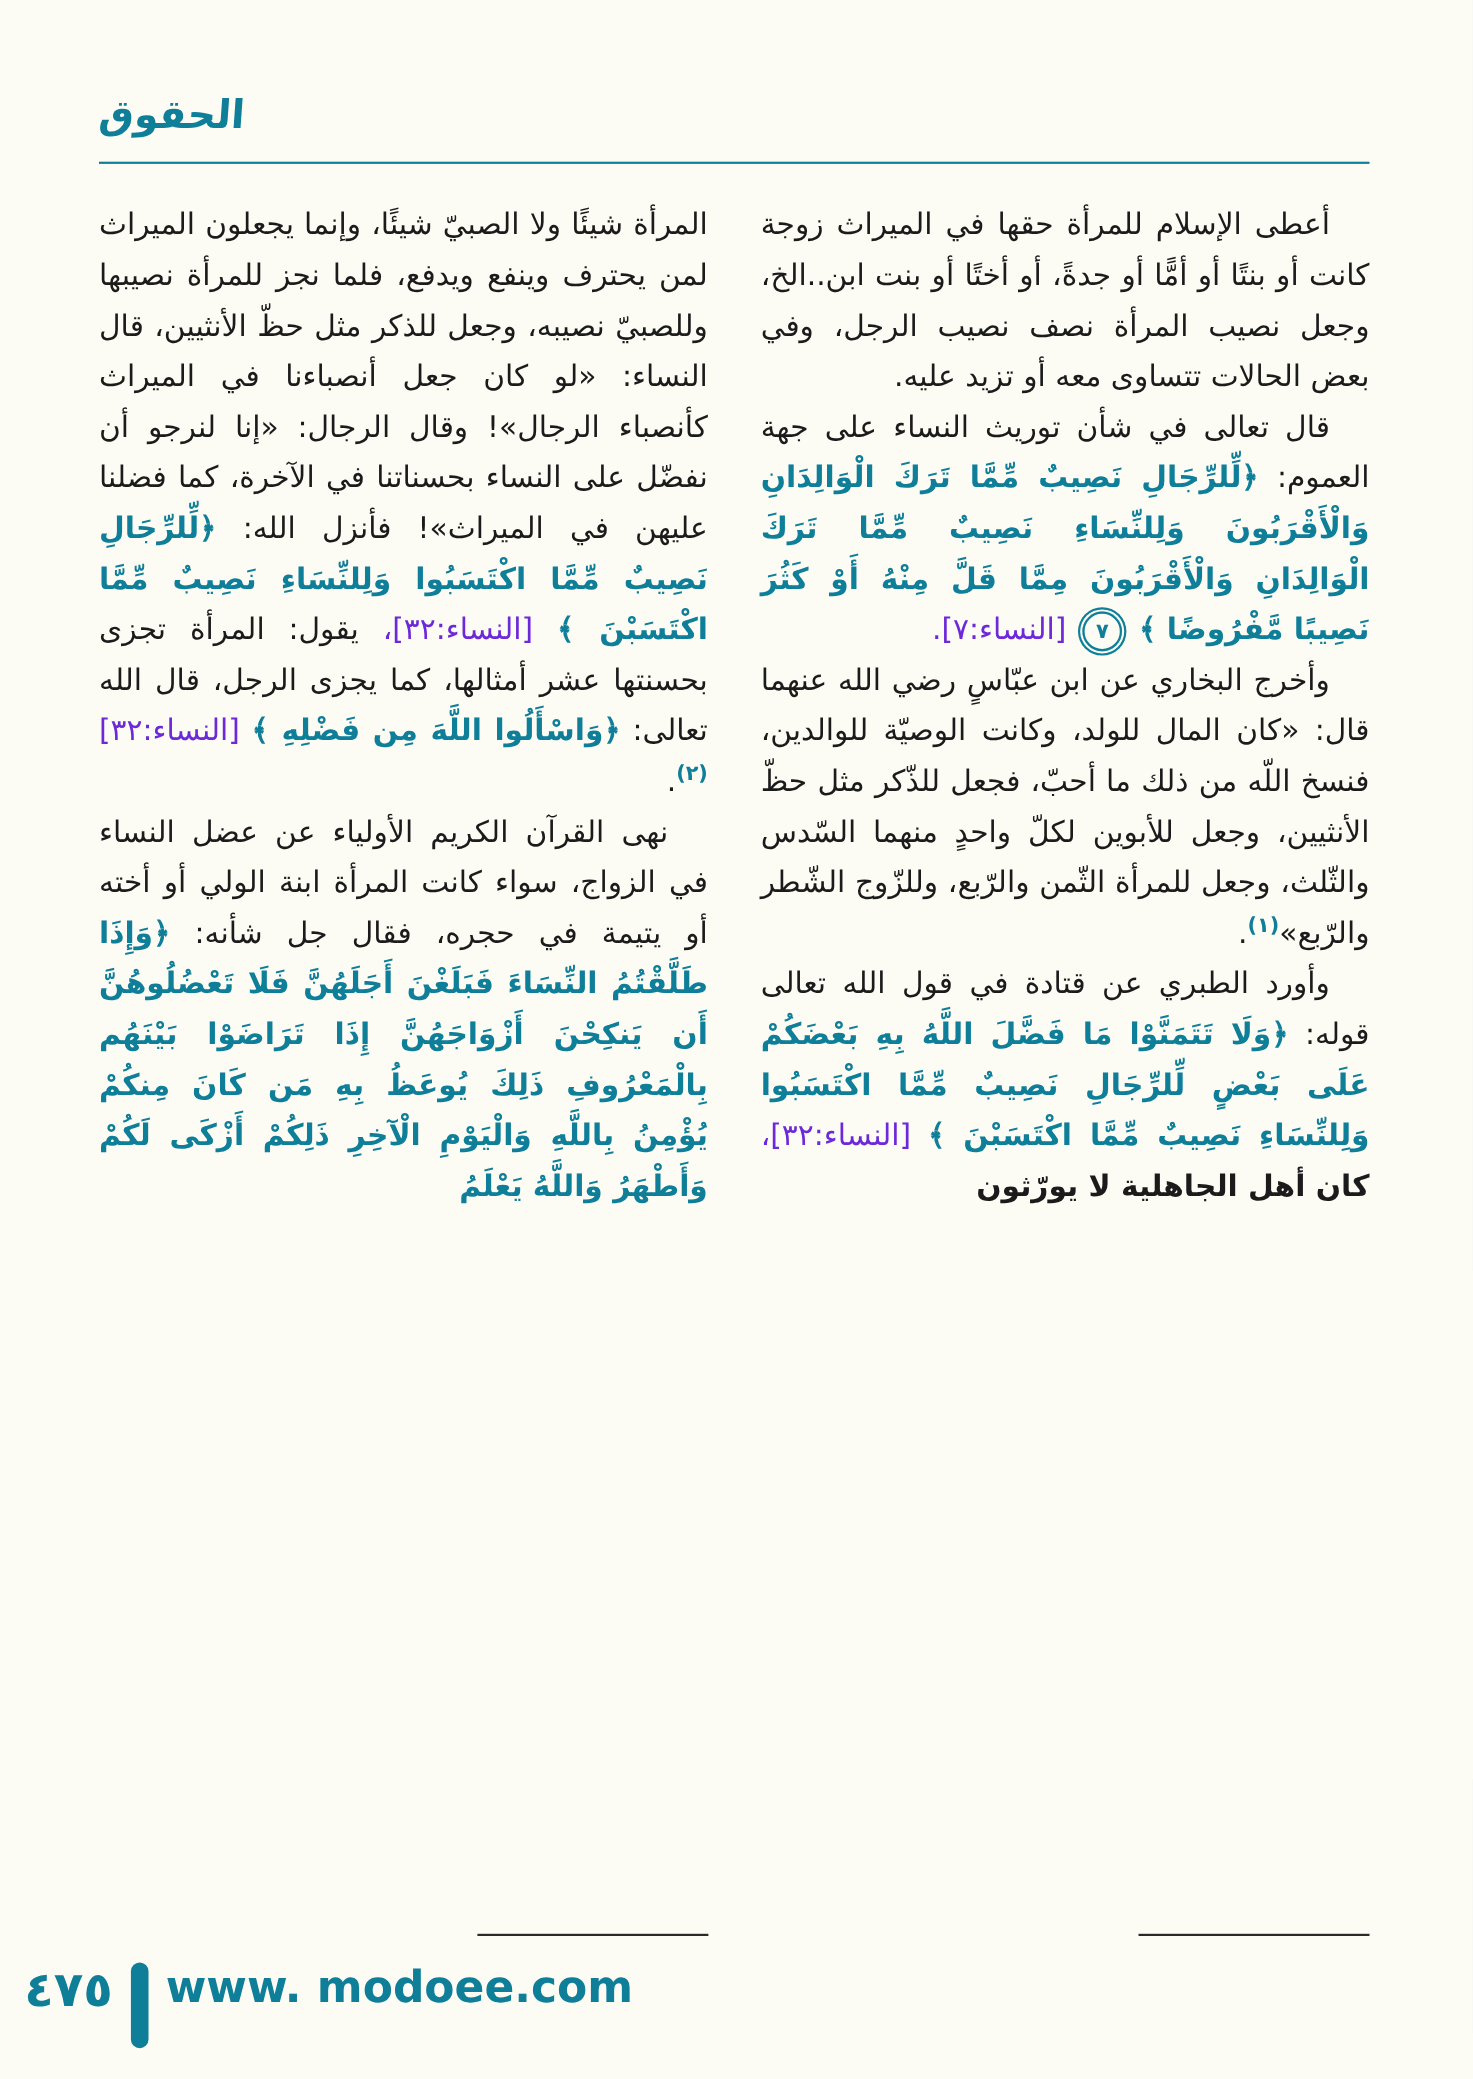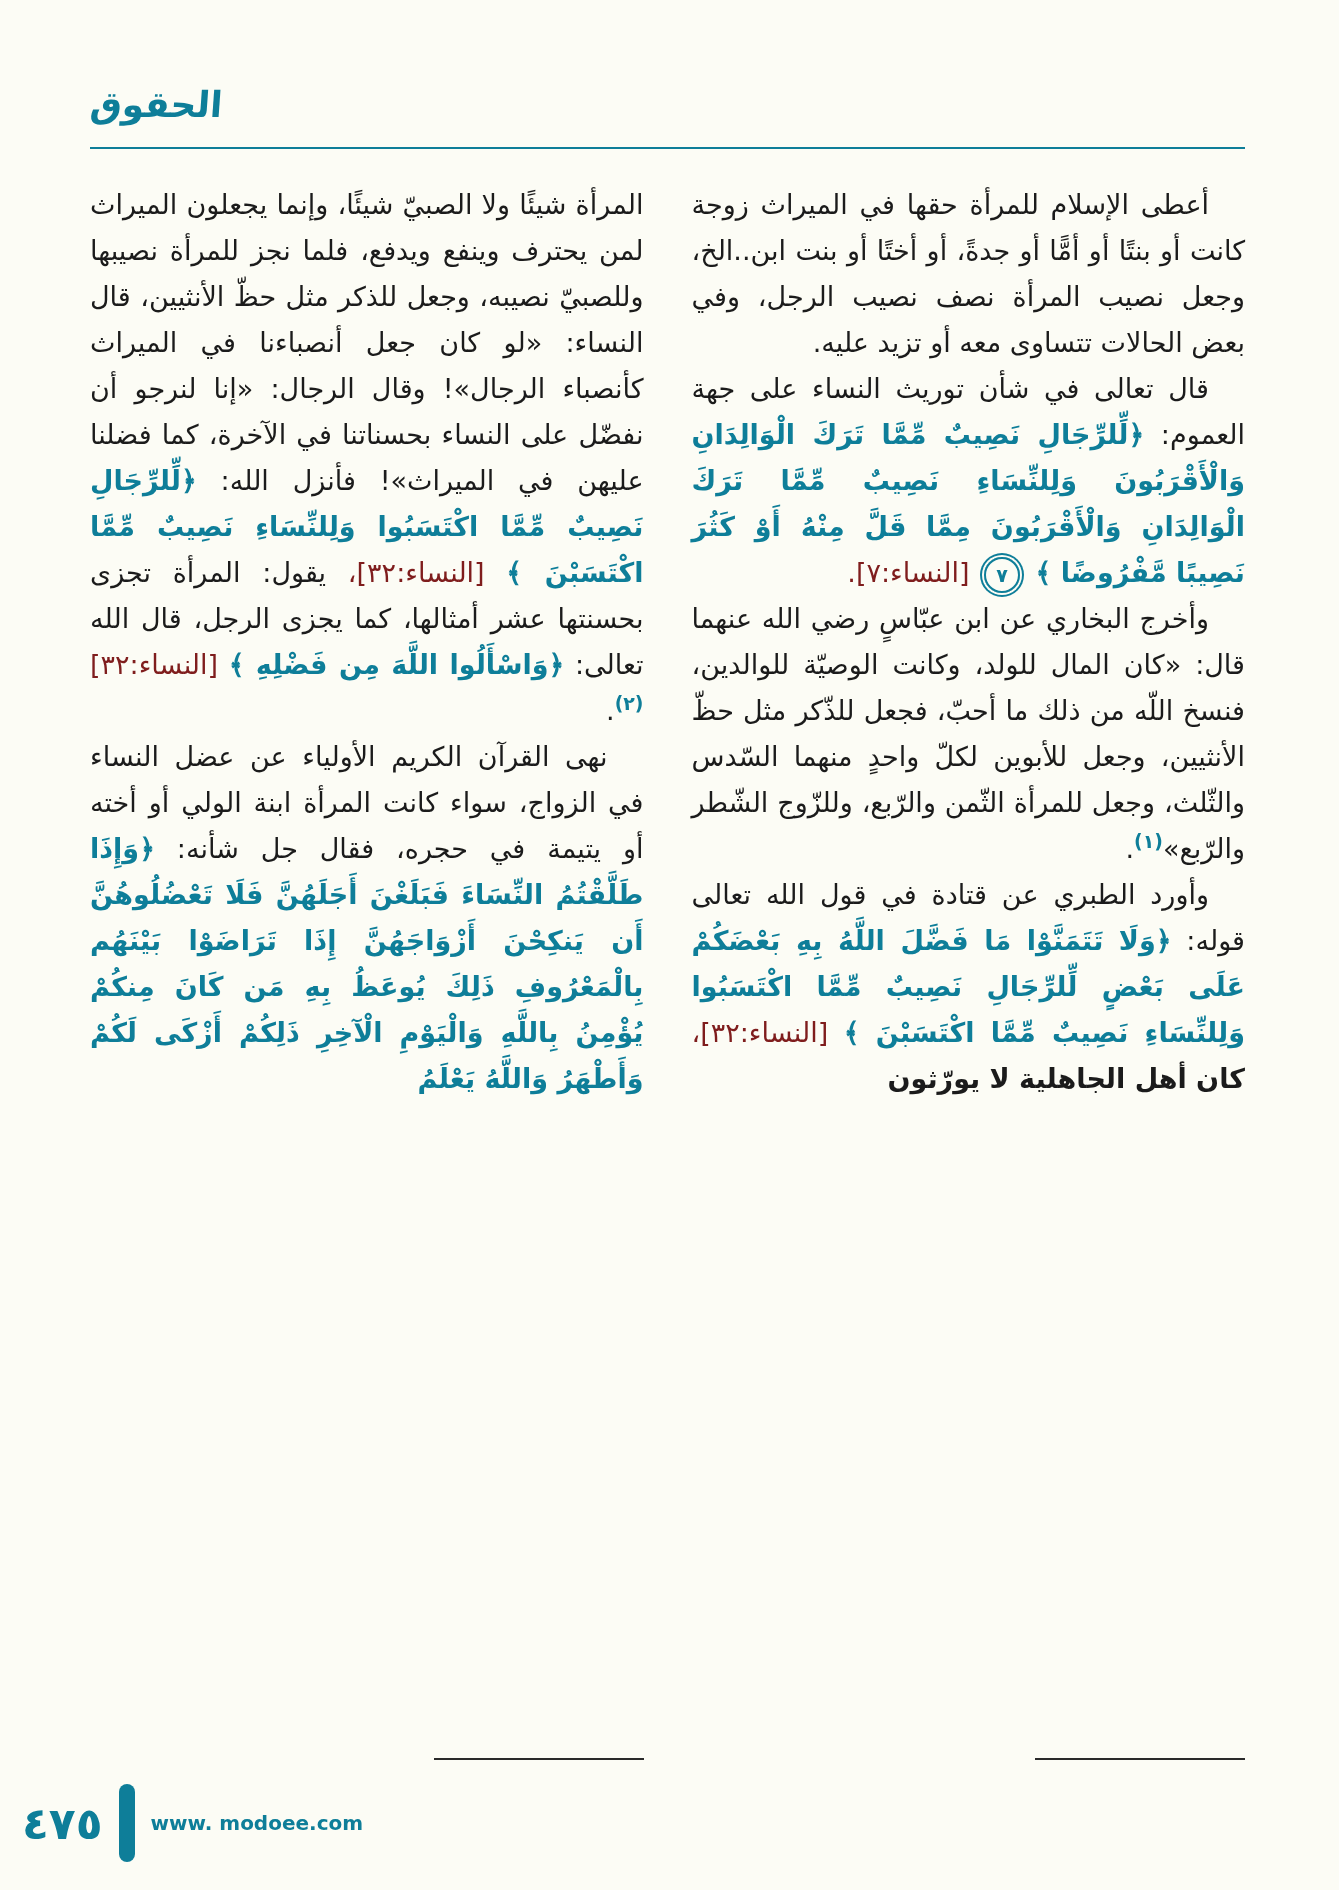--- a/index.html
+++ b/index.html
@@ -33,21 +33,21 @@
     flex:1 1 0; min-width:0;
     display:flex; flex-direction:column;
     font-size:27px; line-height:46px;
     text-align:justify;
   }
   .para { text-indent:36px; }
   .para.noindent { text-indent:0; }
   .para.heading { font-weight:bold; }
   .seg-bold { font-weight:bold; }
   .seg-quran { color:#0e7e99; font-weight:bold; }
-  .seg-ref { color:#7f1d1d; }
+  .seg-ref { color:#6d28d9; }
   .seg-fn {
     color:#0e7e99; font-weight:bold;
     font-size:0.7em; vertical-align:super; line-height:0;
   }
   .seg-ayah {
     display:inline-flex; align-items:center; justify-content:center;
     width:36px; height:36px; margin:0 6px;
     border:2px solid #0e7e99; border-radius:50%;
     box-shadow:0 0 0 2px #fcfcf5, 0 0 0 4px #0e7e99;
     color:#0e7e99; font-size:19px; font-weight:bold;
@@ -56,32 +56,32 @@
   
   .footnotes {
     margin-top:auto; padding-top:8px;
     font-size:23.5px; line-height:40px;
   }
   .fn-rule { width:210px; height:2px; background:#2a2a2a; margin-bottom:12px; }
   .fn-item { text-indent:0; }
   
   .footer {
     position:absolute; left:22px; bottom:28px;
-    display:flex; align-items:center; direction:ltr;
+    display:flex; align-items:flex-start; direction:ltr;
   }
   .page-number {
     color:#0e7e99; font-size:44px; font-weight:bold;
     margin-right:10px;
   }
   .footer-bar {
     width:16px; height:78px; background:#0e7e99;
     border-radius:9px; margin:0 16px 0 6px;
   }
   .site-url {
-    color:#0e7e99; font-size:20px; font-weight:bold; direction:ltr;
+    color:#0e7e99; font-size:40px; font-weight:bold; direction:ltr;
   }
 </style>
 </head>
 <body>
 
 <div class="page">
 
   <header>
     <div class="header-title">الحقوق</div>
     <div class="header-rule"></div>

